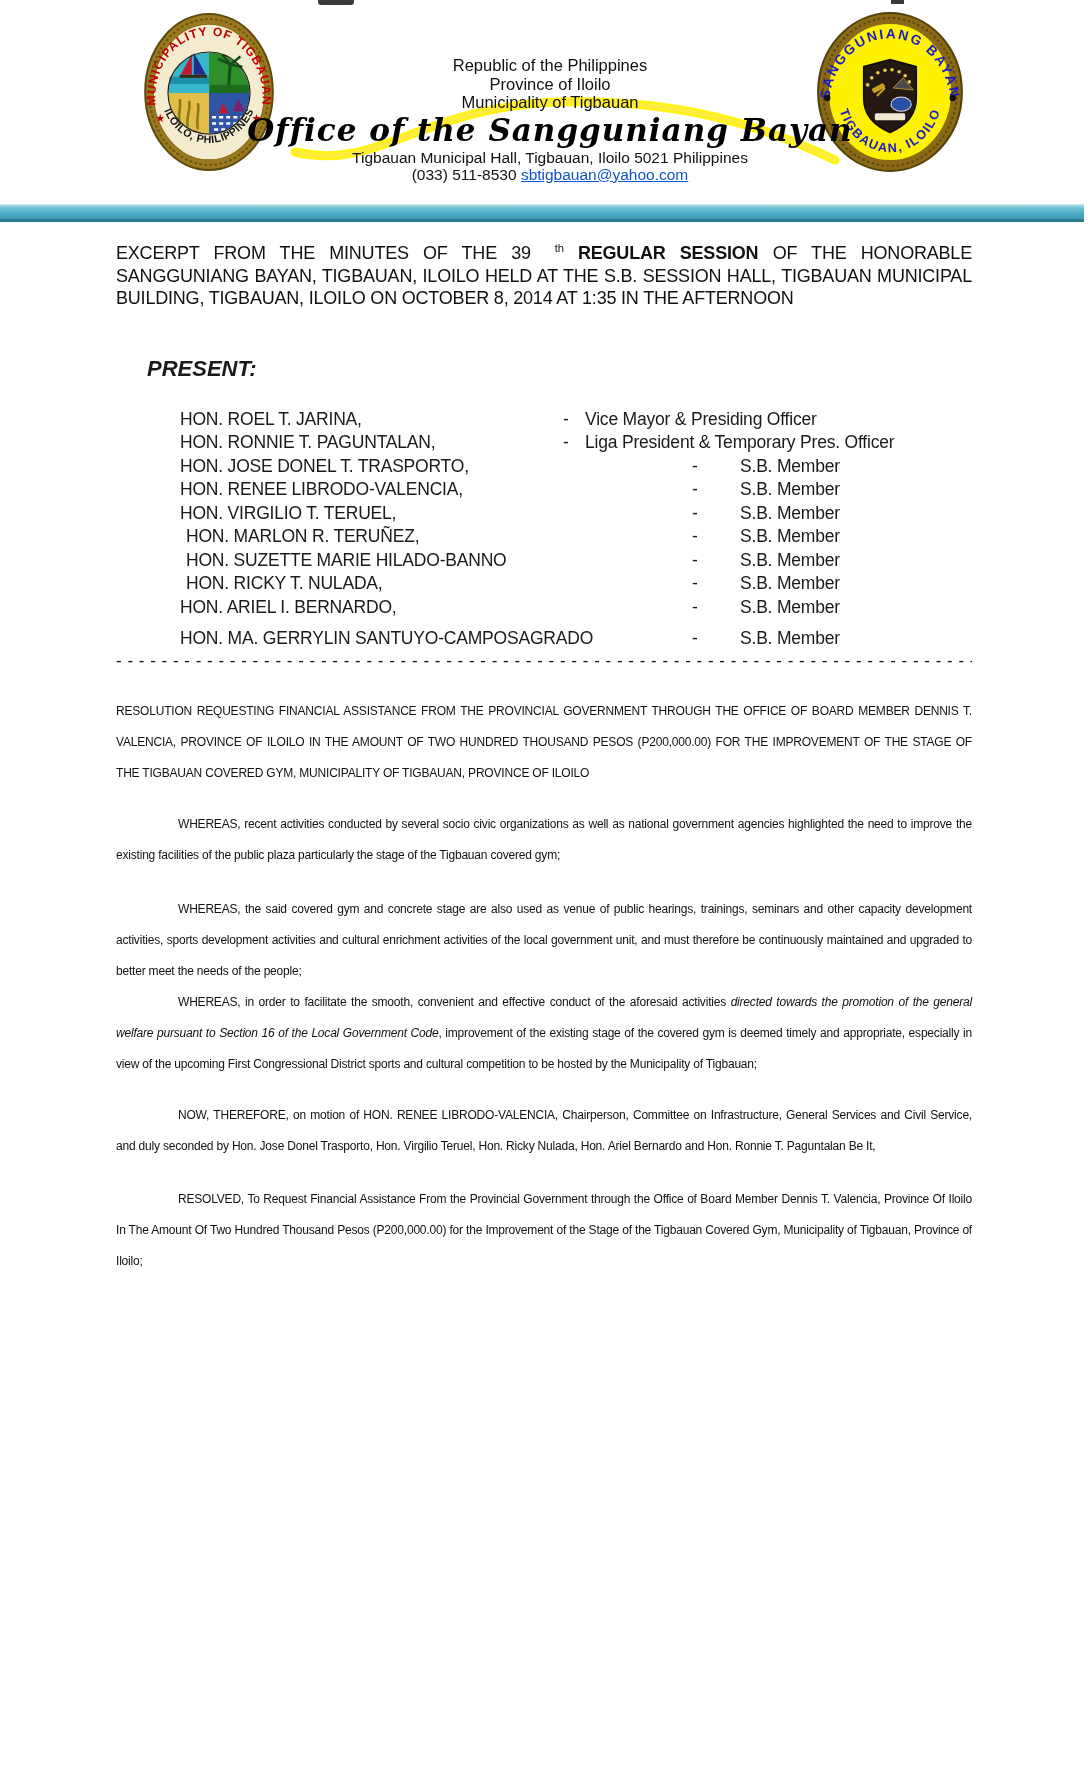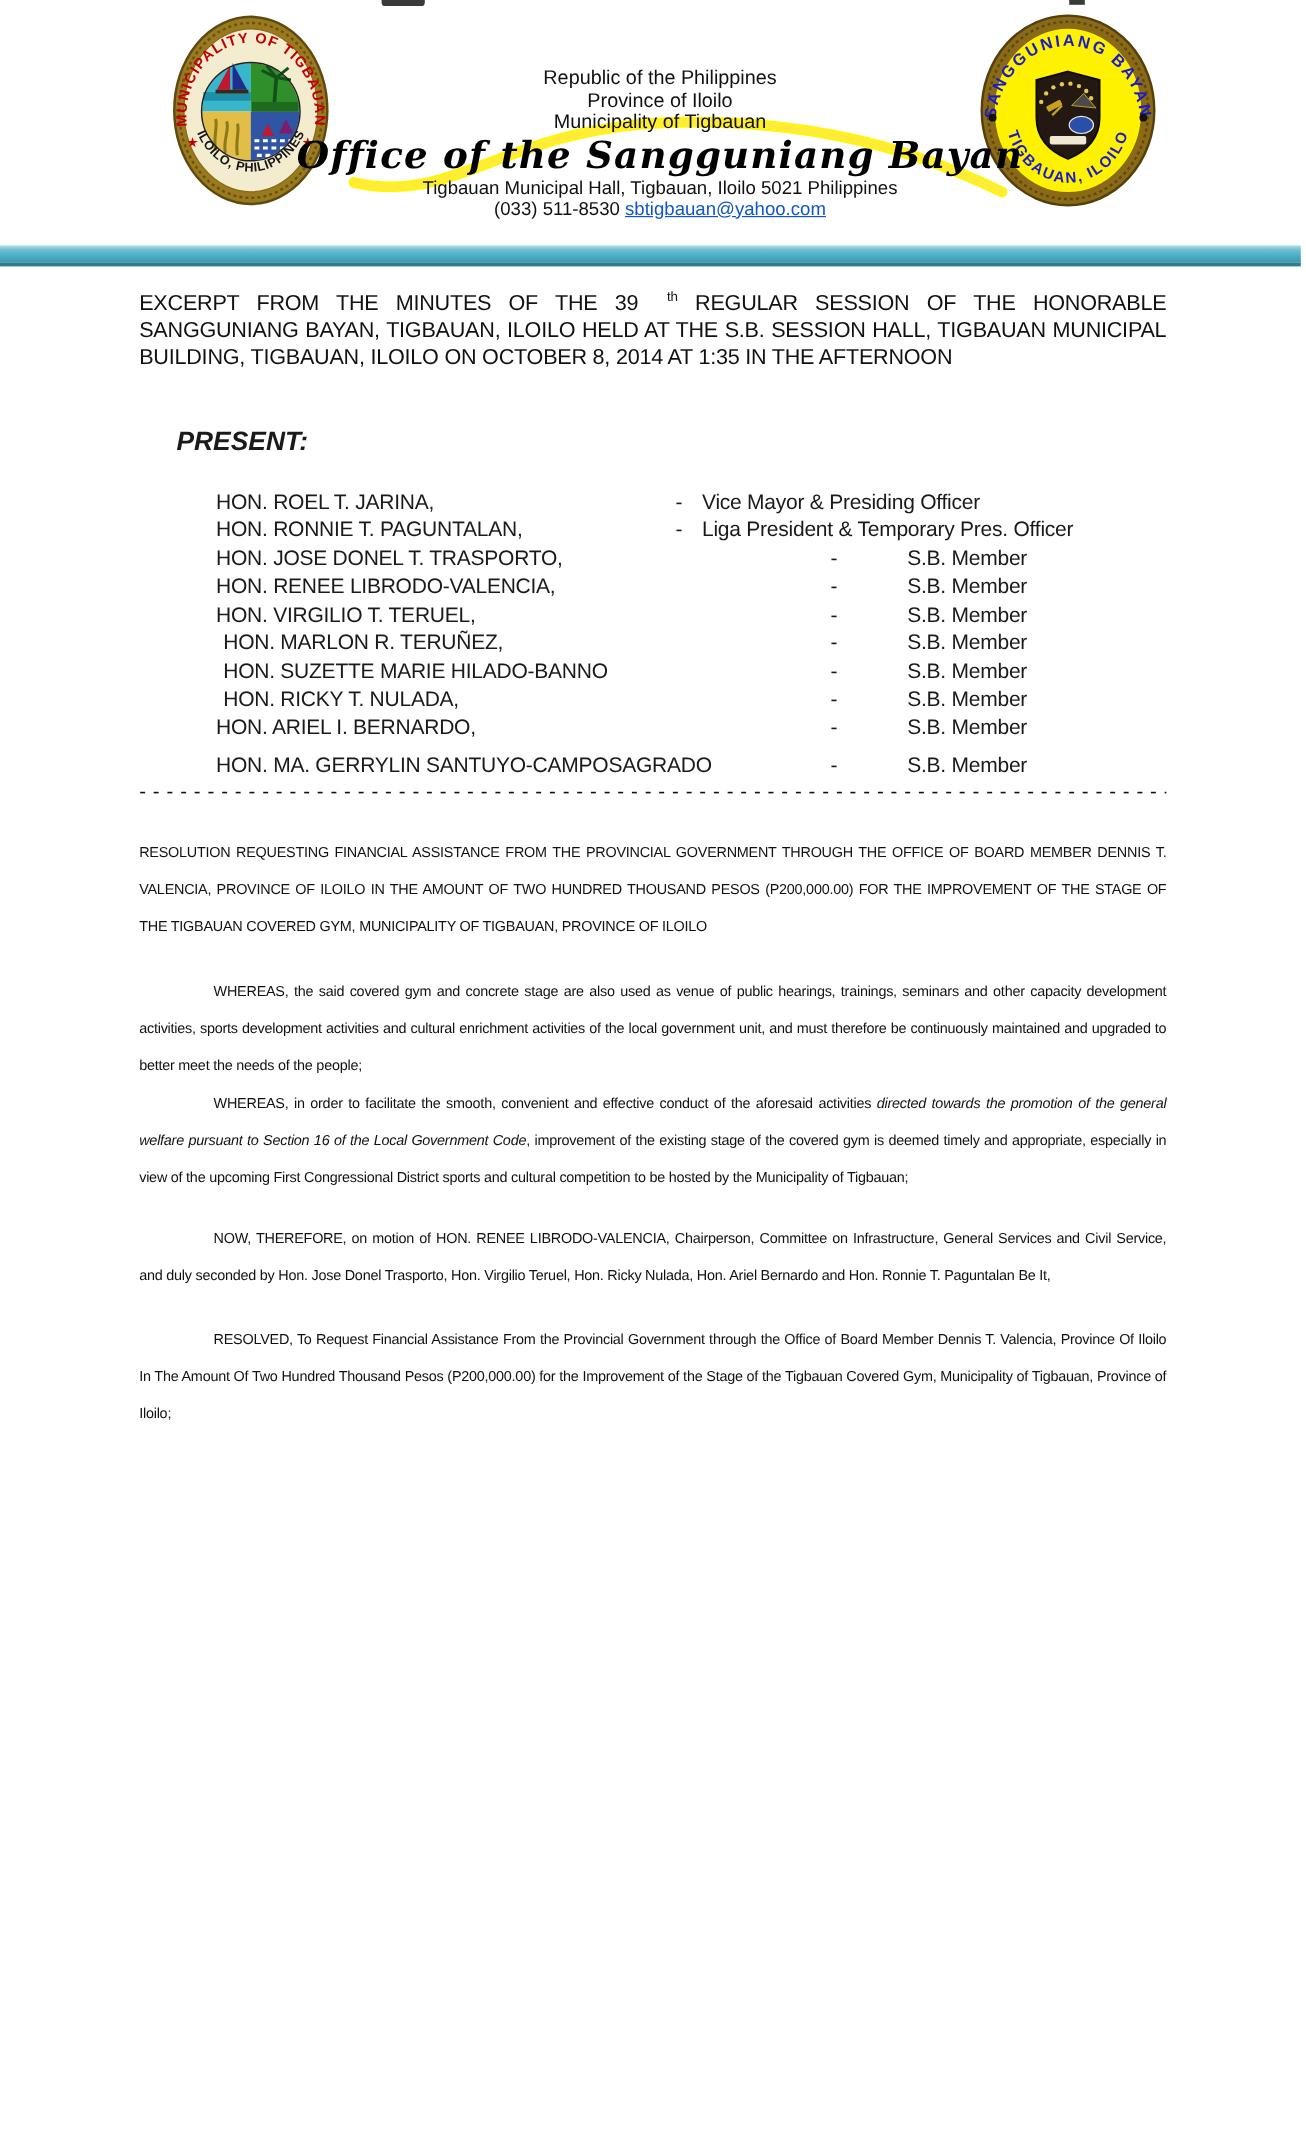--- a/index.html
+++ b/index.html
@@ -33,37 +33,37 @@
     background:linear-gradient(#aadbe6 0%, #6fbfd2 22%, #4bacc6 60%, #3e98b0 100%);
     border-top:1px solid #cfeaf1; border-bottom:3px solid #2c7c92;
   }
 
   .content { position:absolute; left:116px; top:237px; width:856px; }
   .para {
     font-size:12px; line-height:31px; text-align:justify; text-align-last:left;
     letter-spacing:-0.2px; color:#111;
   }
   .excerpt { font-size:18px; line-height:22.5px; }
-  .excerpt b { font-weight:normal; }
+  .excerpt b { font-weight:bold; }
   .excerpt sup { font-size:62%; vertical-align:super;padding-left:24px; }
   .indent { text-indent:62px; }
 
   .sec-label { margin-top:46px; margin-left:31px; font-size:22px; font-weight:bold; font-style:italic; }
   .sec-label.absent { margin-top:28px; }
 
   .att-list { margin-top:26px; }
   .att-list.absent-list { margin-top:8px; }
   .att-row { position:relative; height:23.5px; font-size:17.5px; letter-spacing:-0.2px; }
   .att-row span { position:absolute; top:0; line-height:23.5px; white-space:nowrap; }
   .att-name { left:64px; }
   .att-row.shift .att-name { left:70px; }
   .dash-officer { left:447px; }
   .role-officer { left:469px; }
   .dash-member { left:576px; }
-  .role-member { left:640px; }
+  .role-member { left:624px; }
 
   .dash-sep {
     height:19px; line-height:19px; font-size:17px; white-space:nowrap; overflow:hidden;
     letter-spacing:0.5px; color:#111;
   }
   .res-no { margin-top:20px; text-align:center; font-size:18px; font-weight:bold; line-height:22px; }
   .res-title { margin-top:26px; }
   .w1 { margin-top:20px; }
   .w2 { margin-top:23px; }
   .w3 { margin-top:0; }
@@ -232,20 +232,21 @@
         <span class="dash-member">-</span>
         <span class="role-member">S.B. Member</span>
       </div>
     </div>
 
     <div class="dash-sep">- - - - - - - - - - - - - - - - - - - - - - - - - - - - - - - - - - - - - - - - - - - - - - - - - - - - - - - - - - - - - - - - - - - - - - - - - - - - - - - - - - - - - - - - - -</div>
 
 
     <p class="para res-title">RESOLUTION REQUESTING FINANCIAL ASSISTANCE FROM THE PROVINCIAL GOVERNMENT THROUGH THE OFFICE OF BOARD MEMBER DENNIS T. VALENCIA, PROVINCE OF ILOILO IN THE AMOUNT OF TWO HUNDRED THOUSAND PESOS (P200,000.00) FOR THE IMPROVEMENT OF THE STAGE OF THE TIGBAUAN COVERED GYM, MUNICIPALITY OF TIGBAUAN, PROVINCE OF ILOILO</p>
 
+    <p class="para indent w1">WHEREAS, recent activities conducted by several socio civic organizations as well as national government agencies highlighted the need to improve the existing facilities of the public plaza particularly the stage of the Tigbauan covered gym;</p>
 
     <p class="para indent w2">WHEREAS, the said covered gym and concrete stage are also used as venue of public hearings, trainings, seminars and other capacity development activities, sports development activities and cultural enrichment activities of the local government unit, and must therefore be continuously maintained and upgraded to better meet the needs of the people;</p>
 
     <p class="para indent w3"><span>WHEREAS, in order to facilitate the smooth, convenient and effective conduct of the aforesaid activities </span><span class="it">directed towards the promotion of the general welfare pursuant to Section 16 of the Local Government Code</span><span>, improvement of the existing stage of the covered gym is deemed timely and appropriate, especially in view of the upcoming First Congressional District sports and cultural competition to be hosted by the Municipality of Tigbauan;</span></p>
 
     <p class="para indent nowp">NOW, THEREFORE, on motion of HON. RENEE LIBRODO-VALENCIA, Chairperson, Committee on Infrastructure, General Services and Civil Service, and duly seconded by Hon. Jose Donel Trasporto, Hon. Virgilio Teruel, Hon. Ricky Nulada, Hon. Ariel Bernardo and Hon. Ronnie T. Paguntalan Be It,</p>
 
     <p class="para indent resolved">RESOLVED, To Request Financial Assistance From the Provincial Government through the Office of Board Member Dennis T. Valencia, Province Of Iloilo In The Amount Of Two Hundred Thousand Pesos (P200,000.00) for the Improvement of the Stage of the Tigbauan Covered Gym, Municipality of Tigbauan, Province of Iloilo;</p>
 
   </div>

